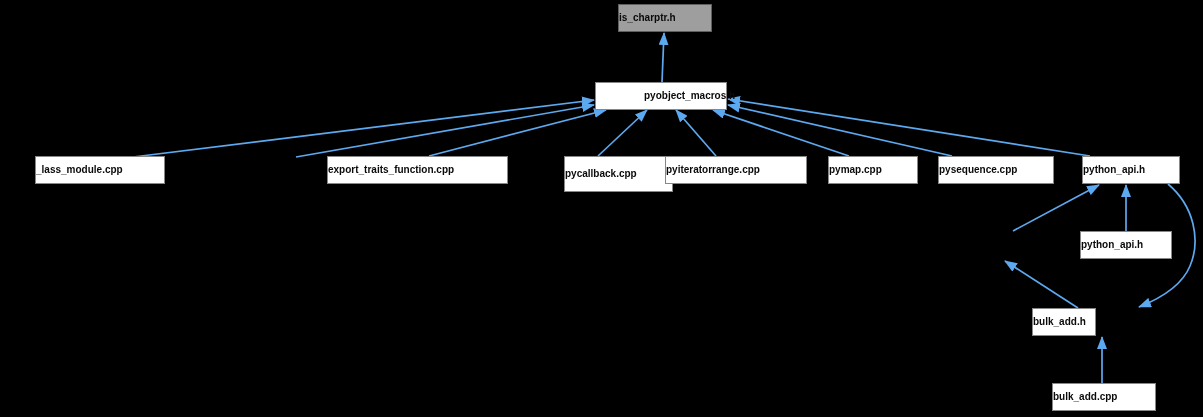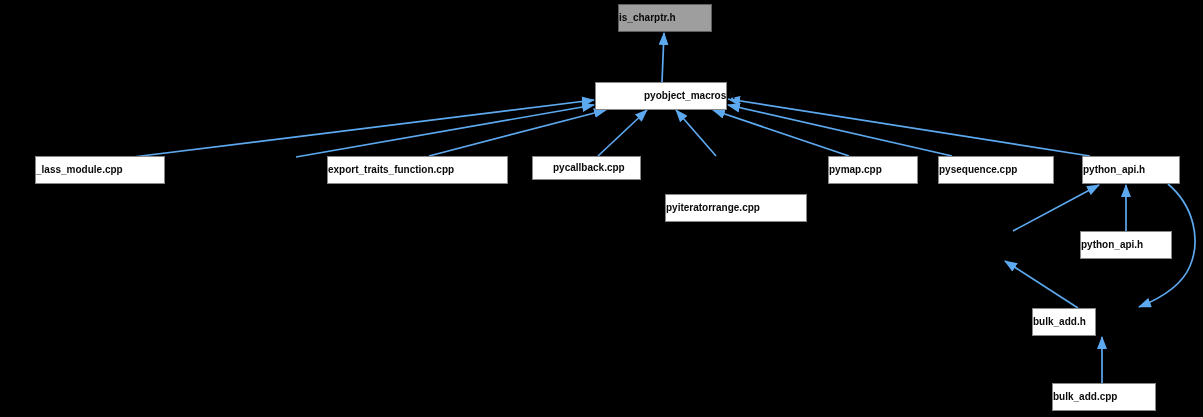--- a/index.html
+++ b/index.html
@@ -83,25 +83,25 @@
 
   <div class="node" style="left:5px; top:156px; width:130px; height:28px;margin-left:30px;">
     <span>_lass_module.cpp</span>
   </div>
 
 
   <div class="node" style="left:327px; top:156px; width:181px; height:28px;">
     <span>export_traits_function.cpp</span>
   </div>
 
-  <div class="node" style="left:532px; top:156px; width:109px; height:24px;padding-left:20px;">
+  <div class="node" style="left:564px; top:156px; width:109px; height:36px;">
     <span>pycallback.cpp</span>
   </div>
 
-  <div class="node" style="left:665px; top:156px; width:142px; height:28px;margin-top:38px;">
+  <div class="node" style="left:665px; top:156px; width:142px; height:28px;">
     <span>pyiteratorrange.cpp</span>
   </div>
 
   <div class="node" style="left:828px; top:156px; width:90px; height:28px;">
     <span>pymap.cpp</span>
   </div>
 
   <div class="node" style="left:938px; top:156px; width:116px; height:28px;">
     <span>pysequence.cpp</span>
   </div>

